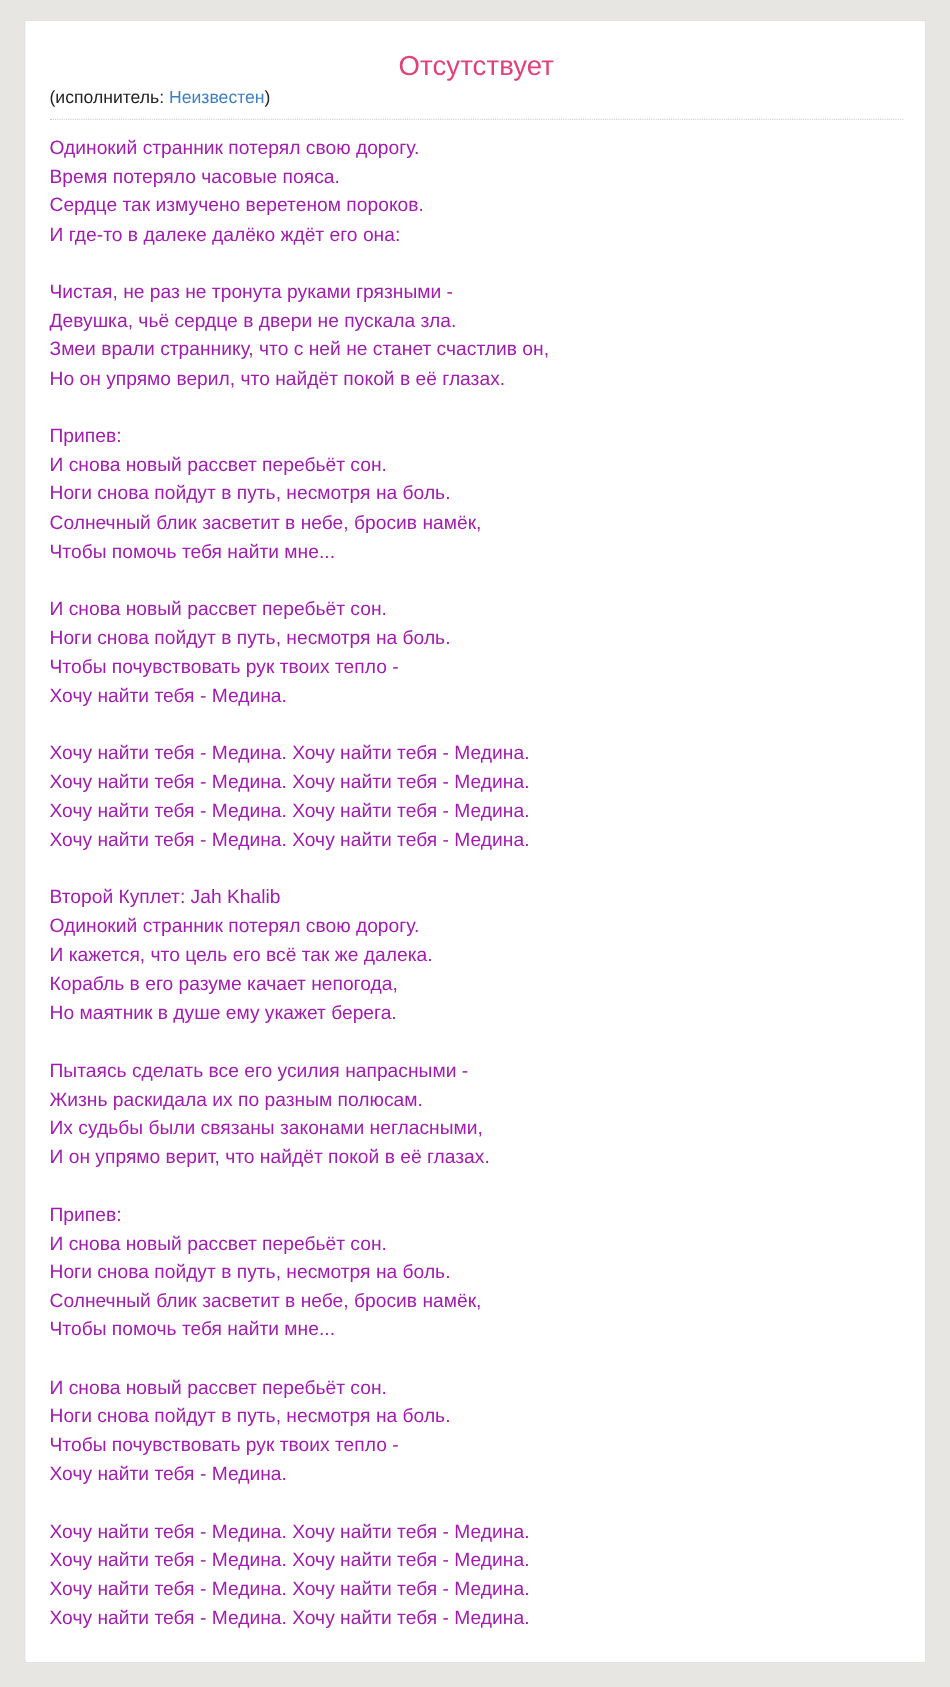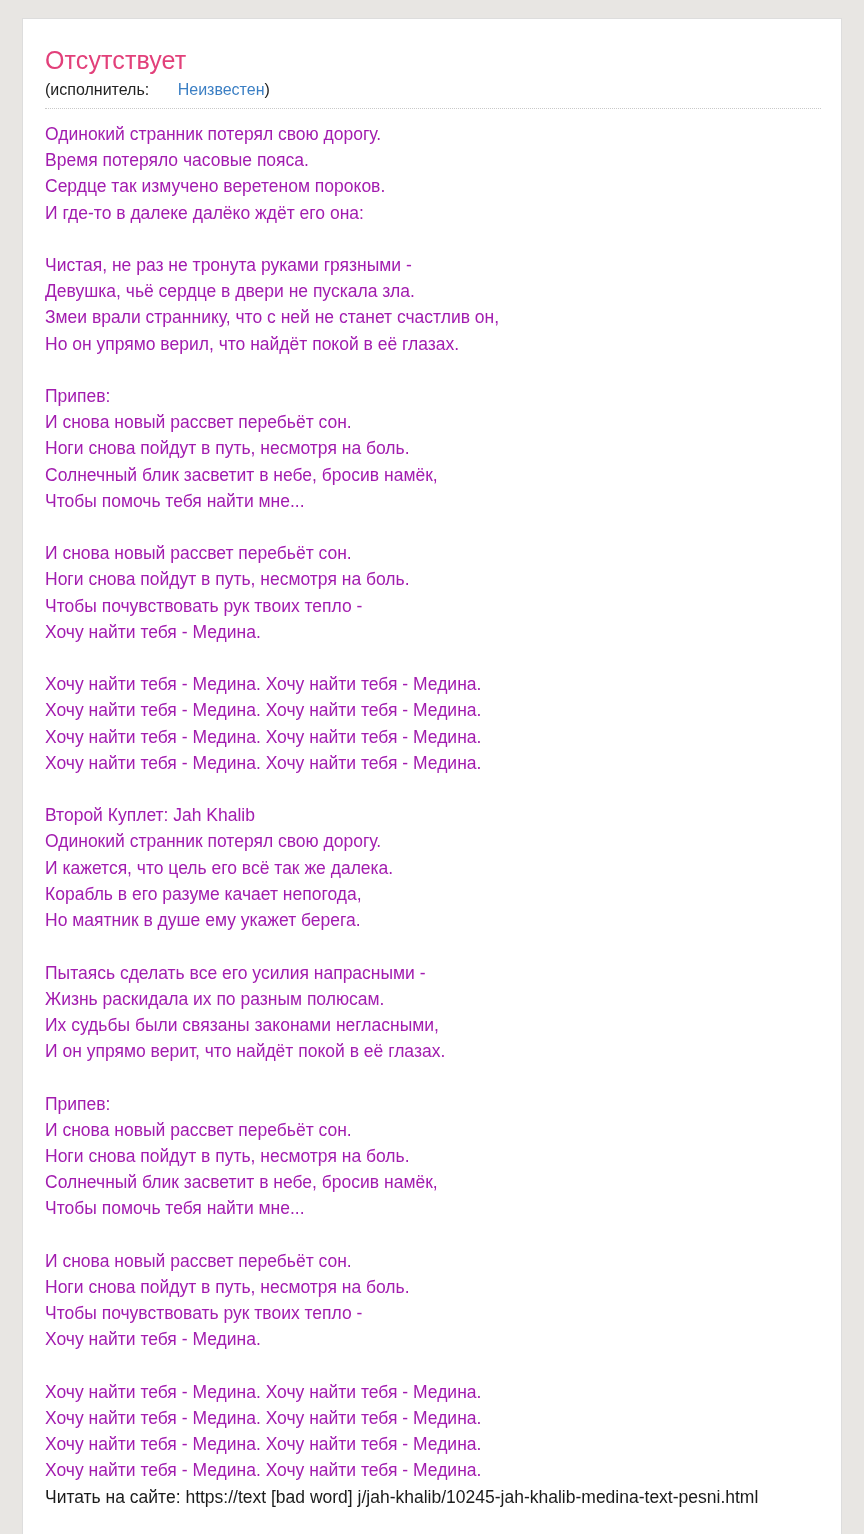--- a/index.html
+++ b/index.html
@@ -26,32 +26,32 @@
     min-height: 1494px;
     padding: 22px 20px 26px 22px;
   }
   .song-title {
     color: #e2407a;
     font-size: 25px;
     line-height: 30px;
     font-weight: normal;
     margin: 4px 0 6px 0;
     letter-spacing: 0.1px;
+    text-align: center;
   }
   .performer-line {
     font-size: 16px;
     color: #222222;
     padding-bottom: 9px;
     border-bottom: 1px dotted #c9c9c9;
     margin-bottom: 4px;
   }
   .performer-link {
     color: #3b7fc4;
     text-decoration: none;
-    margin-left: 24px;
   }
   .lyrics {
     font-size: 17.5px;
     line-height: 26.2px;
     color: #a21caf;
     white-space: pre-wrap;
     word-wrap: break-word;
     margin-top: 12px;
     font-family: "Liberation Sans", sans-serif;
   }
@@ -119,16 +119,15 @@
 И снова новый рассвет перебьёт сон.
 Ноги снова пойдут в путь, несмотря на боль.
 Чтобы почувствовать рук твоих тепло -
 Хочу найти тебя - Медина.
 
 Хочу найти тебя - Медина. Хочу найти тебя - Медина.
 Хочу найти тебя - Медина. Хочу найти тебя - Медина.
 Хочу найти тебя - Медина. Хочу найти тебя - Медина.
 Хочу найти тебя - Медина. Хочу найти тебя - Медина.</div>
 
-    <div class="source-line">Читать на сайте: https://text [bad word] j/jah-khalib/10245-jah-khalib-medina-text-pesni.html</div>
 
   </div>
 </div>
 
 </body></html>

